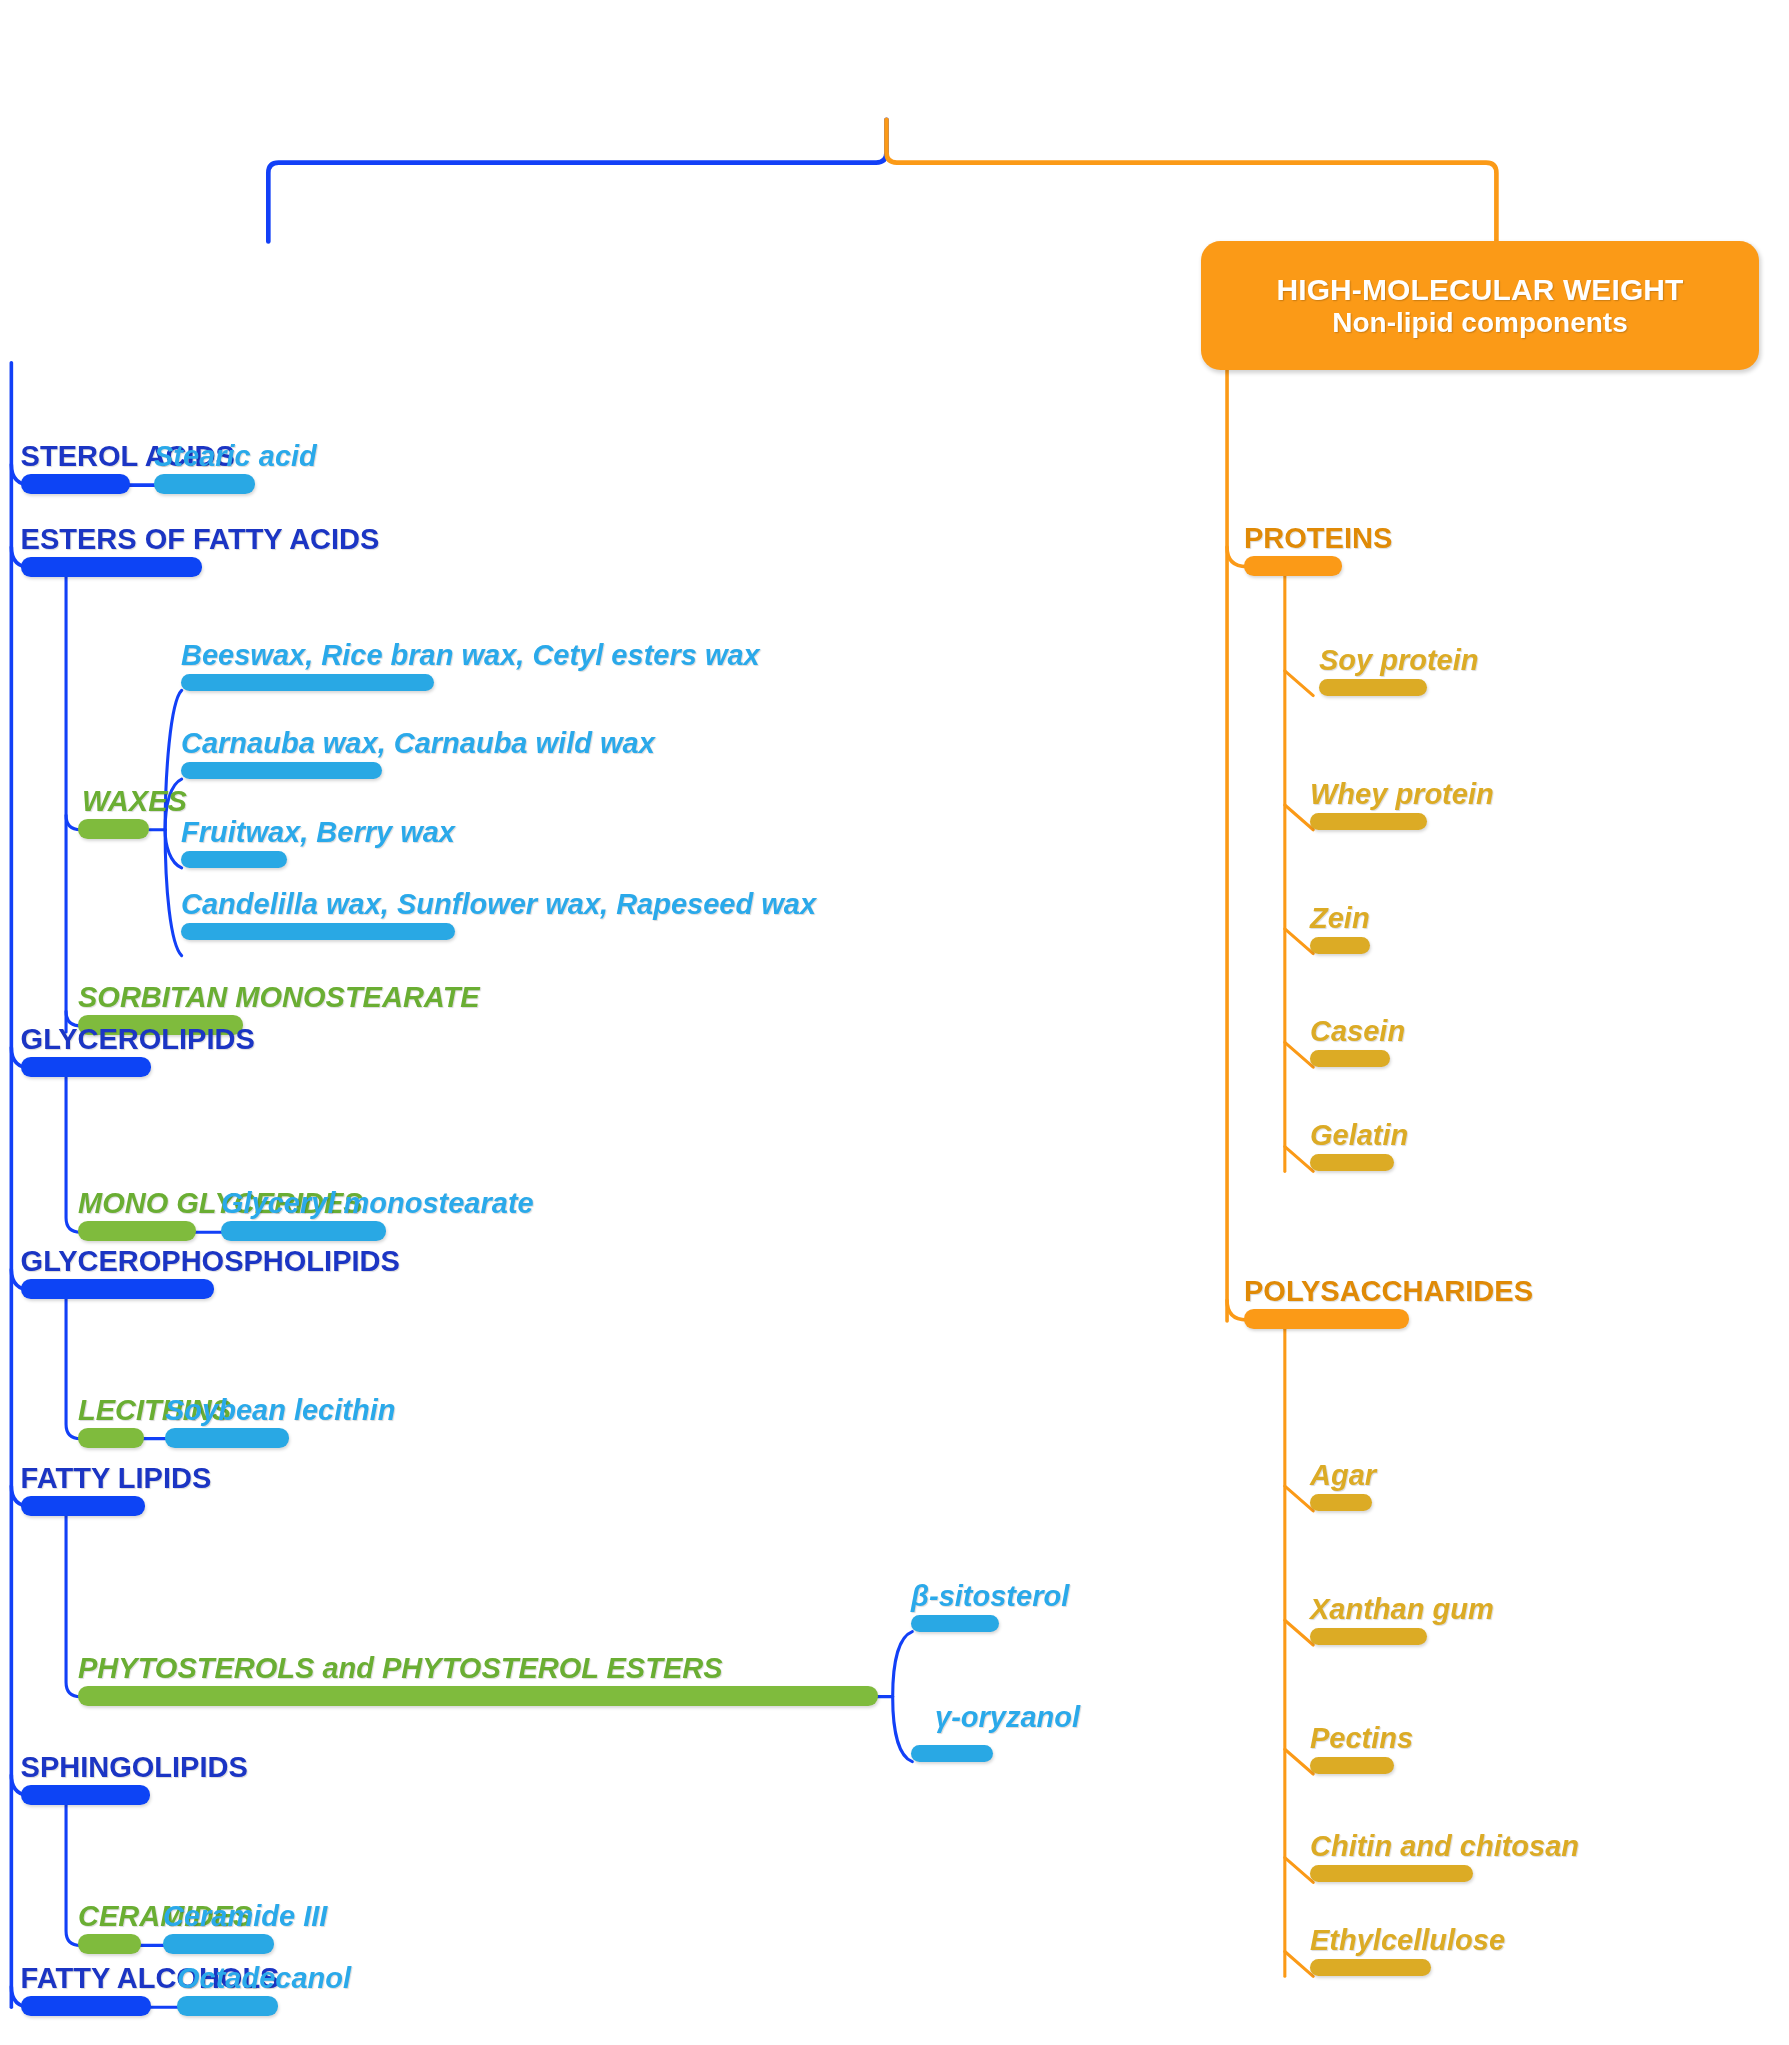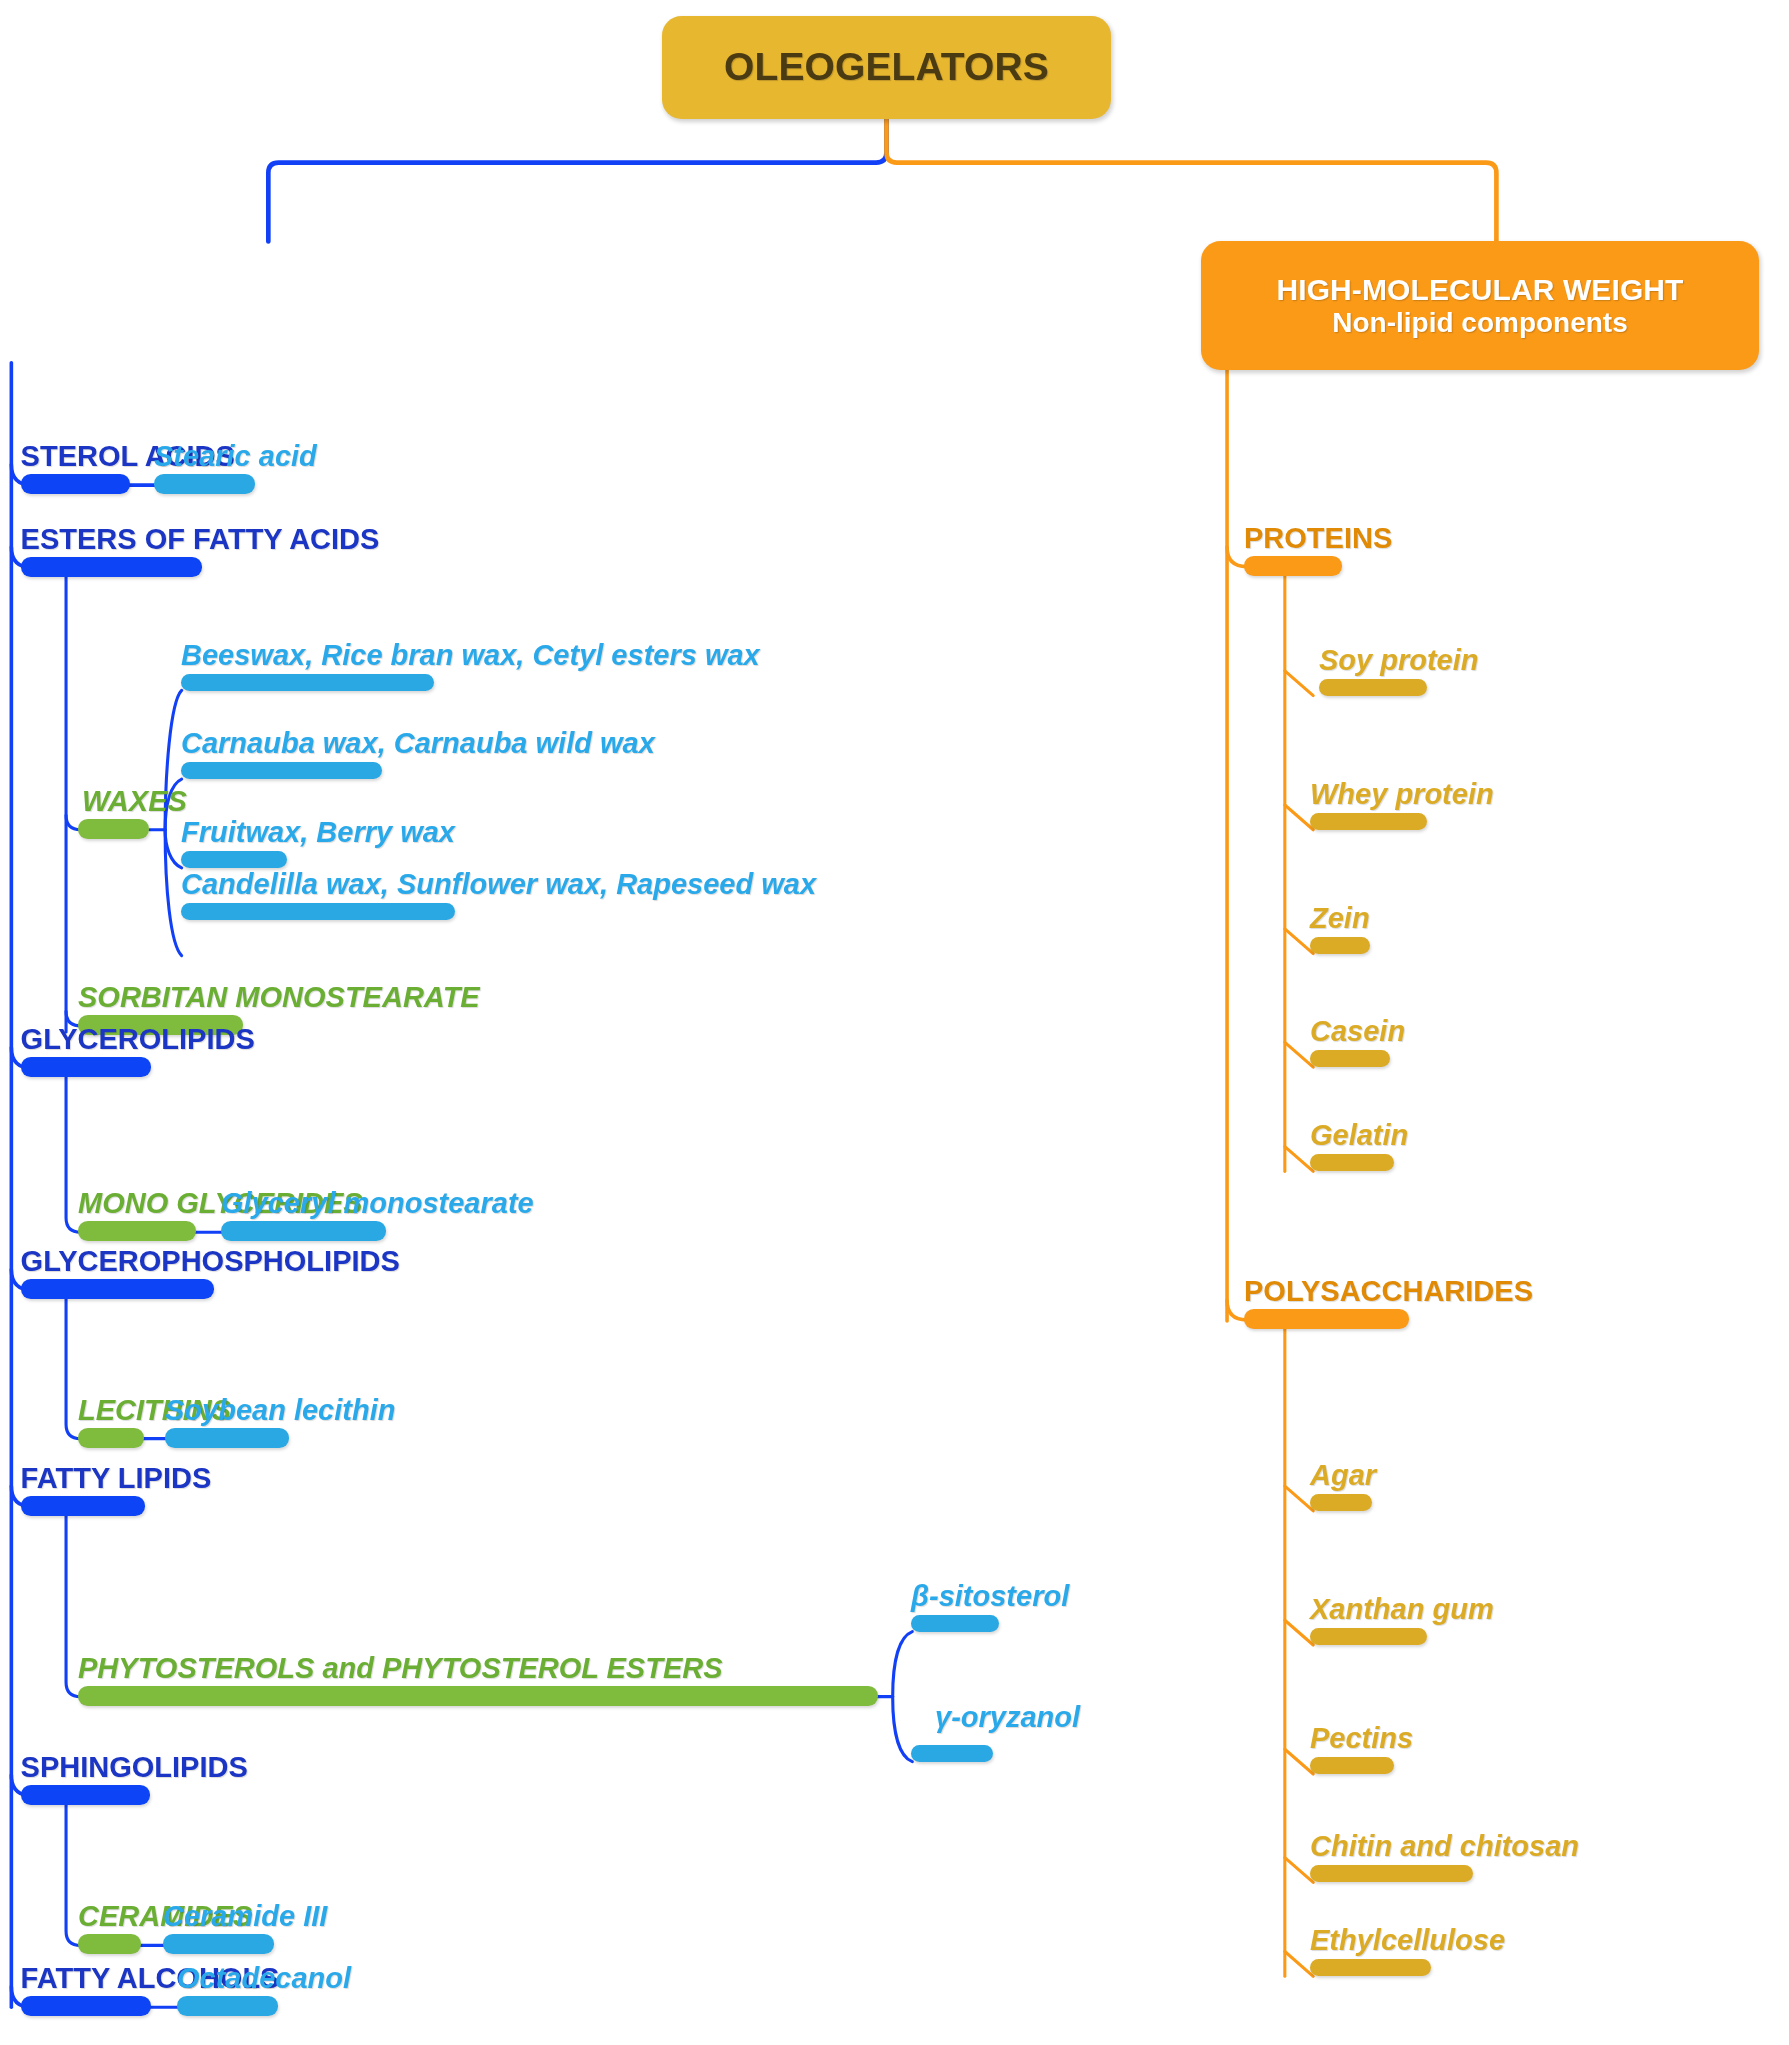--- a/index.html
+++ b/index.html
@@ -115,23 +115,20 @@
 
       <path d="M2490 2576 L2490 3830" stroke="#fb9a17" stroke-width="6"></path>
       <path d="M2490 2880 L2545 2928" stroke="#fb9a17" stroke-width="6"></path>
       <path d="M2490 3140 L2545 3188" stroke="#fb9a17" stroke-width="6"></path>
       <path d="M2490 3390 L2545 3438" stroke="#fb9a17" stroke-width="6"></path>
       <path d="M2490 3600 L2545 3648" stroke="#fb9a17" stroke-width="6"></path>
       <path d="M2490 3782 L2545 3830" stroke="#fb9a17" stroke-width="6"></path>
     </g>
   </svg>
 
-  <div class="hdrbox" id="root-box">
-    <div class="l1">OLEOGELATORS</div>
-  </div>
 
 
   <div class="hdrbox" id="hmw-box">
     <div class="l1">HIGH-MOLECULAR WEIGHT</div>
     <div class="l2">Non-lipid components</div>
   </div>
 
   <div class="node" style="left:20.6px;top:432px;width:109px;height:62px;">
     <div class="lbl t-l1">STEROL ACIDS</div>
     <div class="bar b-blue" style="width:109px;"></div>
@@ -160,21 +157,21 @@
   <div class="node" style="left:181px;top:726px;width:201px;height:53px;">
     <div class="lbl t-l3" style="bottom:20.6px;">Carnauba wax, Carnauba wild wax</div>
     <div class="bar b-cyan" style="width:201px;height:17.5px;"></div>
   </div>
 
   <div class="node" style="left:181px;top:815px;width:106px;height:53px;">
     <div class="lbl t-l3" style="bottom:20.6px;">Fruitwax, Berry wax</div>
     <div class="bar b-cyan" style="width:106px;height:17.5px;"></div>
   </div>
 
-  <div class="node" style="left:181px;top:867px;width:274px;height:53px;">
+  <div class="node" style="left:181px;top:887px;width:274px;height:53px;">
     <div class="lbl t-l3" style="bottom:20.6px;">Candelilla wax, Sunflower wax, Rapeseed wax</div>
     <div class="bar b-cyan" style="width:274px;height:17.5px;"></div>
   </div>
 
   <div class="node" style="left:78px;top:973px;width:165px;height:62px;">
     <div class="lbl t-l2">SORBITAN MONOSTEARATE</div>
     <div class="bar b-green" style="width:165px;"></div>
   </div>
 
   <div class="node" style="left:20.6px;top:1015px;width:130px;height:62px;">

